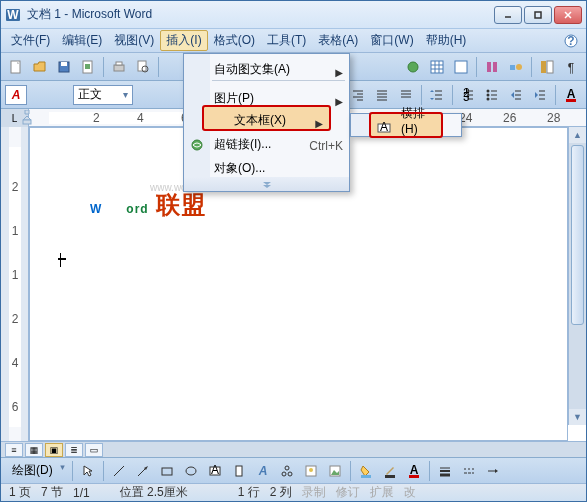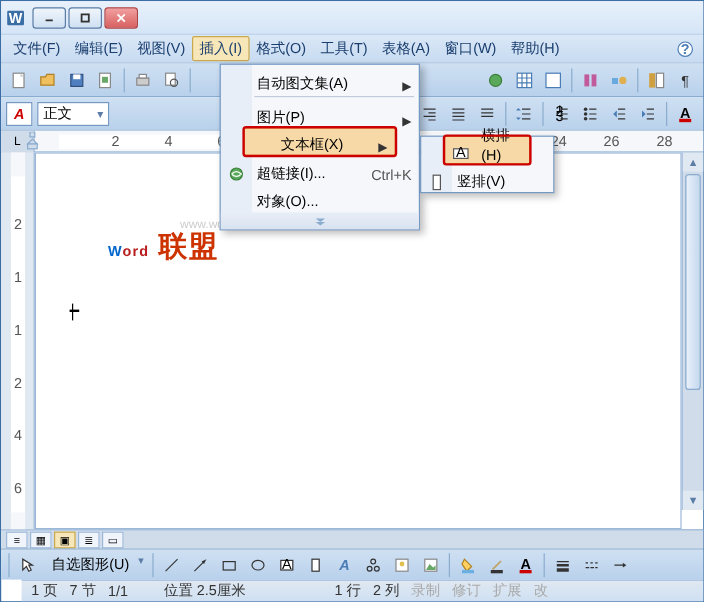--- a/index.html
+++ b/index.html
@@ -12,21 +12,21 @@
 .winbtn { width:28px; height:18px; border:1px solid #5a7ca5; border-radius:3px; display:flex; align-items:center; justify-content:center; background:linear-gradient(#f0f5fb,#cfe0f2); }
 .winbtn.close { background:linear-gradient(#f2a0a0,#d86060); border-color:#b04040; color:#fff; }
 .menubar { height:24px; background:linear-gradient(#dbe8f7,#c7dbf1); border-bottom:1px solid #9bb8d9; display:flex; align-items:center; padding:0 4px; }
 .menuitem { padding:2px 6px; color:#1a3e6e; cursor:default; }
 .menuitem.active { background:#f7e7b8; border:1px solid #c9a84e; border-radius:2px; padding:1px 5px; }
 .helpq { margin-left:auto; color:#1a3e6e; padding:0 4px; }
 .toolbar { height:28px; background:linear-gradient(#cfe0f2,#b9d1ec); border-bottom:1px solid #8aacce; display:flex; align-items:center; padding:0 4px; gap:2px; }
 .toolbar2 { height:28px; background:linear-gradient(#cfe0f2,#b9d1ec); border-bottom:1px solid #8aacce; display:flex; align-items:center; padding:0 4px; gap:2px; }
 .tbtn { width:22px; height:22px; display:flex; align-items:center; justify-content:center; border:1px solid transparent; border-radius:2px; }
 .sep { width:1px; height:20px; background:#8aacce; margin:0 2px; }
-.stylesel { height:20px; border:1px solid #7699c3; background:#fff; padding:0 18px 0 4px; min-width:60px; position:relative; display:flex; align-items:center; }
+.stylesel { height:20px; border:1px solid #7699c3; background:#fff; padding:0 18px 0 4px; min-width:60px; position:relative; display:flex; align-items:center;margin-left:42px; }
 .stylesel::after { content:"▾"; position:absolute; right:4px; color:#5a7ca5; font-size:10px; }
 .a4btn { width:22px; height:20px; border:1px solid #7699c3; background:#fff; display:flex; align-items:center; justify-content:center; font-weight:bold; font-style:italic; color:#c00; margin-right:2px; }
 .dropdown { position:absolute; top:52px; left:182px; width:167px; background:linear-gradient(90deg,#e8eef7 0,#e8eef7 26px,#f5f7fb 26px,#f5f7fb 100%); border:1px solid #7699c3; box-shadow:3px 3px 6px rgba(0,0,0,0.25); z-index:10; }
 .dditem { height:24px; display:flex; align-items:flex-end; padding:0 6px 0 30px; position:relative; }
 .dditem.hl { background:#f7d9a8; border:1px solid #e0a030; margin:-1px 19px; border-radius:2px; }
 .dditem.boxed { outline:2px solid #c00; outline-offset:-1px; }
 .dditem .arrow { margin-left:auto; color:#333; font-size:10px; }
 .dditem .icon { position:absolute; left:5px; width:16px; height:16px; display:flex; align-items:center; justify-content:center; }
 .dditem .shortcut { margin-left:auto; color:#555; }
 .ddline { height:1px; background:#c0ccdb; margin:2px 4px 2px 28px; }
@@ -34,51 +34,52 @@
 .submenu { position:absolute; top:112px; left:349px; width:112px; background:linear-gradient(90deg,#e8eef7 0,#e8eef7 26px,#f5f7fb 26px,#f5f7fb 100%); border:1px solid #7699c3; box-shadow:3px 3px 6px rgba(0,0,0,0.25); z-index:11; }
 .ruler-h { position:absolute; top:108px; left:0; right:0; height:18px; background:#e0e8f2; border-bottom:1px solid #9bb8d9; z-index:1; display:flex; }
 .ruler-corner { width:28px; height:18px; background:#d0dcea; border-right:1px solid #9bb8d9; display:flex; align-items:center; justify-content:center; font-size:10px; }
 .ruler-track { flex:1; position:relative; background:#f5f7fb; }
 .ruler-markers { position:absolute; left:20px; top:1px; z-index:2; }
 .doc-area { position:absolute; top:126px; left:28px; right:18px; bottom:60px; background:#fff; border:1px solid #9bb8d9; overflow:hidden; z-index:0; }
 .ruler-v { position:absolute; top:126px; left:0; width:28px; bottom:60px; background:#e0e8f2; border-right:1px solid #9bb8d9; z-index:1; }
 .ruler-v-track { position:absolute; top:0; left:8px; width:12px; bottom:0; background:#f5f7fb; }
 .watermark { position:absolute; top:60px; left:60px; font-size:28px; font-weight:bold; letter-spacing:1px; }
 .watermark .w1 { color:#0066cc; }
-.watermark .w2 { color:#b91c1c; }
+.watermark .w2 { color:#15803d;margin-left:24px; }
 .watermark .w3 { color:#cc3300; font-size:24px; }
 .watermark-url { position:absolute; top:54px; left:120px; font-size:10px; color:#ccc; }
 .cursor-line { position:absolute; top:125px; left:30px; width:3px; height:14px; border-left:1px solid #000; }
 .cursor-tick { position:absolute; top:130px; left:28px; width:8px; height:2px; background:#000; }
 .scrollbar-v { position:absolute; top:126px; right:0; width:18px; bottom:76px; background:#d0dcea; border-left:1px solid #9bb8d9; }
 .scrollbar-v .thumb { position:absolute; top:18px; left:2px; right:2px; height:180px; background:linear-gradient(90deg,#e8f0fa,#c5d8ee); border:1px solid #8aacce; border-radius:3px; }
 .scrollbar-v .arr { height:16px; background:#e0e8f2; display:flex; align-items:center; justify-content:center; font-size:9px; color:#5a7ca5; }
 .bottom-tabs { position:absolute; bottom:44px; left:0; right:0; height:16px; background:#d0dcea; border-top:1px solid #9bb8d9; display:flex; align-items:center; padding-left:4px; gap:2px; }
 .btab { width:18px; height:14px; border:1px solid #9bb8d9; background:#f0f5fb; display:flex; align-items:center; justify-content:center; font-size:9px; }
 .btab.active { background:#f7e7b8; border-color:#c9a84e; }
 .drawbar { position:absolute; bottom:18px; left:0; right:0; height:26px; background:linear-gradient(#cfe0f2,#b9d1ec); border-top:1px solid #8aacce; display:flex; align-items:center; padding:0 4px; gap:2px; }
 .drawlabel { padding:2px 14px 2px 6px; border:1px solid transparent; position:relative; }
 .drawlabel::after { content:"▾"; position:absolute; right:2px; font-size:9px; color:#5a7ca5; }
-.statusbar { position:absolute; bottom:0; left:17px; right:0; height:18px; background:linear-gradient(#e0e8f2,#cfe0f2); border-top:1px solid #9bb8d9; display:flex; align-items:center; padding:0 8px; gap:10px; color:#333; font-size:11px; }
+.statusbar { position:absolute; bottom:0; left:0; right:0; height:18px; background:linear-gradient(#e0e8f2,#cfe0f2); border-top:1px solid #9bb8d9; display:flex; align-items:center; padding:0 8px; gap:10px; color:#333; font-size:11px; }
 .statusbar .dim { color:#aaa; }
 .readbtn { padding:2px 4px; display:flex; align-items:center; gap:2px; }
 svg { display:block; }
 </style>
 </head>
 <body>
 
 <div class="window">
 
   <div class="titlebar">
     <span class="winicon">
       <svg viewBox="0 0 16 16">
           <rect x="1" y="2" width="14" height="12" fill="#3b6ea5" rx="1"></rect>
           <text x="8" y="12" font-size="10" fill="#fff" text-anchor="middle" font-weight="bold">W</text>
         </svg>
     </span>
+    <span class="title">文档 1 - Microsoft Word</span>
     <div class="winbtns">
       <div class="winbtn">
           <svg width="10" height="10">
             <line x1="2" y1="7" x2="8" y2="7" stroke="#333" stroke-width="1.5"></line>
           </svg>
         </div>
       <div class="winbtn">
           <svg width="10" height="10">
             <rect x="2" y="2" width="6" height="6" fill="none" stroke="#333" stroke-width="1.5"></rect>
           </svg>
@@ -354,27 +355,27 @@
   <div class="bottom-tabs">
     <div class="btab">≡</div>
     <div class="btab">▦</div>
     <div class="btab active">▣</div>
     <div class="btab">≣</div>
     <div class="btab">▭</div>
     <div style="flex:1"></div>
   </div>
 
   <div class="drawbar">
+    <span class="drawlabel"><span>绘图(D)</span></span>
     <div class="sep"></div>
     <div class="tbtn">
         <svg width="14" height="14">
           <polygon points="3,2 3,11 6,8 8,12 10,11 8,7 11,7" fill="#fff" stroke="#333"></polygon>
         </svg>
       </div>
-    <span class="drawlabel"><span>自选图形(U)</span></span>
     <div class="sep"></div>
     <div class="tbtn">
         <svg width="14" height="14">
           <line x1="2" y1="12" x2="12" y2="2" stroke="#333"></line>
         </svg>
       </div>
     <div class="tbtn">
         <svg width="14" height="14">
           <line x1="2" y1="12" x2="10" y2="4" stroke="#333"></line>
           <polygon points="12,2 8,4 10,6" fill="#333"></polygon>
@@ -464,21 +465,21 @@
           <polygon points="12,7 9,5 9,9" fill="#333"></polygon>
         </svg>
       </div>
   </div>
 
   <div class="statusbar">
     <span>1 页</span>
     <span>7 节</span>
     <span>1/1</span>
     <span style="margin-left:20px">位置 2.5厘米</span>
-    <span style="margin-left:64px">1 行</span>
+    <span style="margin-left:40px">1 行</span>
     <span>2 列</span>
     <span class="dim">录制</span>
     <span class="dim">修订</span>
     <span class="dim">扩展</span>
     <span class="dim">改</span>
   </div>
 
   <div class="dropdown">
     <div class="dditem">
       <span>自动图文集(A)</span>
@@ -517,23 +518,15 @@
   <div class="submenu">
     <div class="dditem hl boxed">
       <span class="icon">
           <svg width="14" height="14">
             <rect x="1" y="3" width="12" height="8" fill="#fff" stroke="#555"></rect>
             <text x="7" y="10" font-size="8" text-anchor="middle">A</text>
           </svg>
         </span>
       <span>横排(H)</span>
     </div>
-    <div class="dditem">
-      <span class="icon">
-          <svg width="14" height="14">
-            <rect x="4" y="1" width="6" height="12" fill="#fff" stroke="#555"></rect>
-          </svg>
-        </span>
-      <span>竖排(V)</span>
-    </div>
   </div>
 
 </div>
 
 </body></html>

